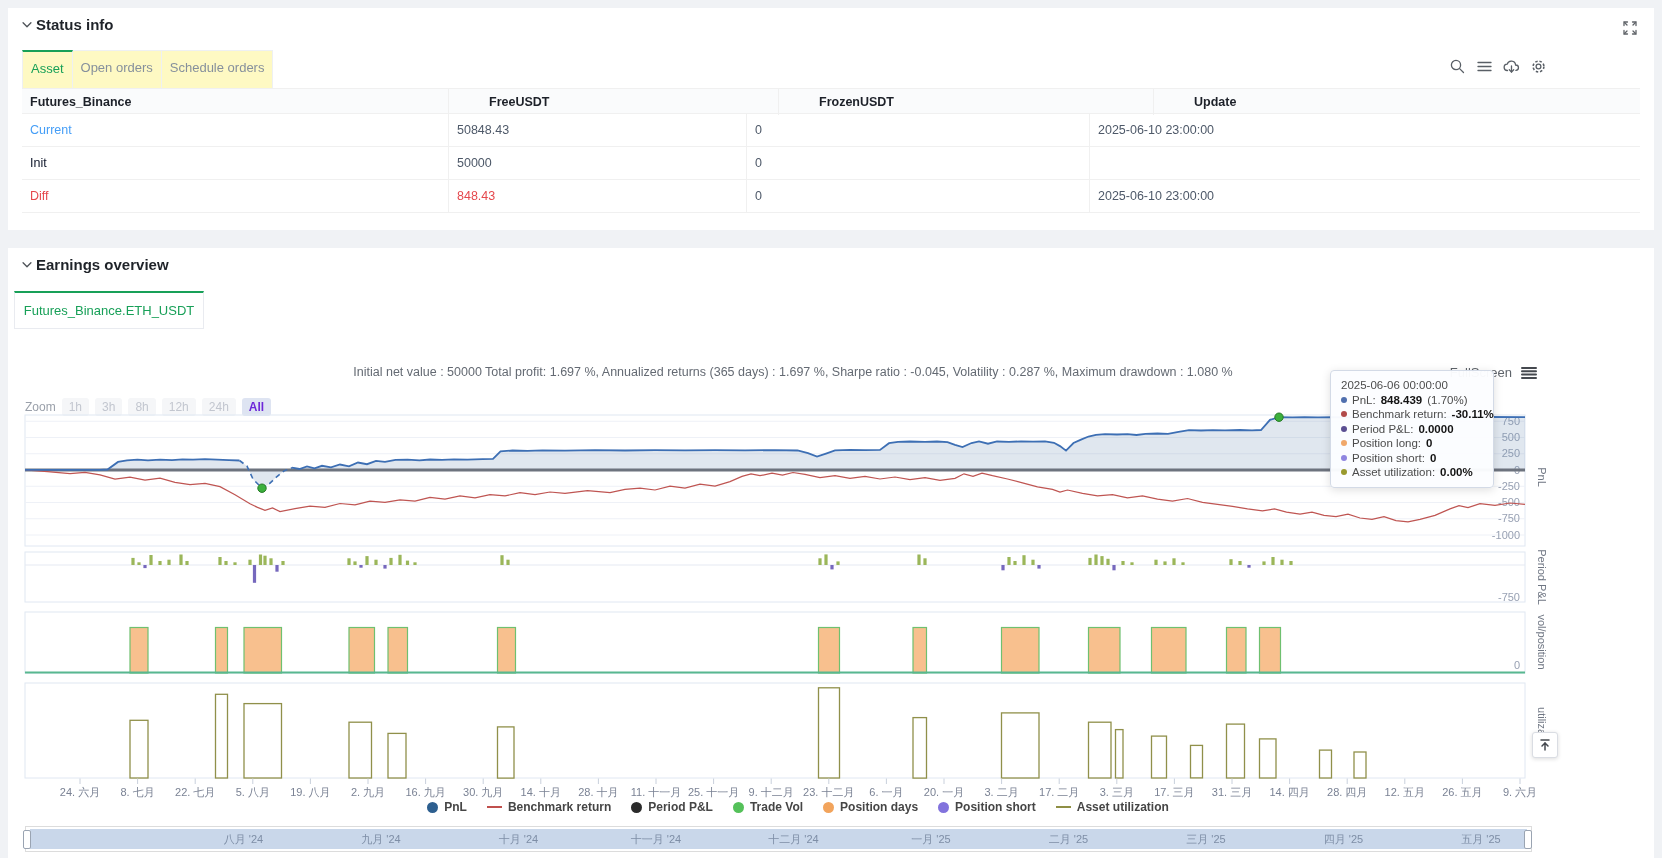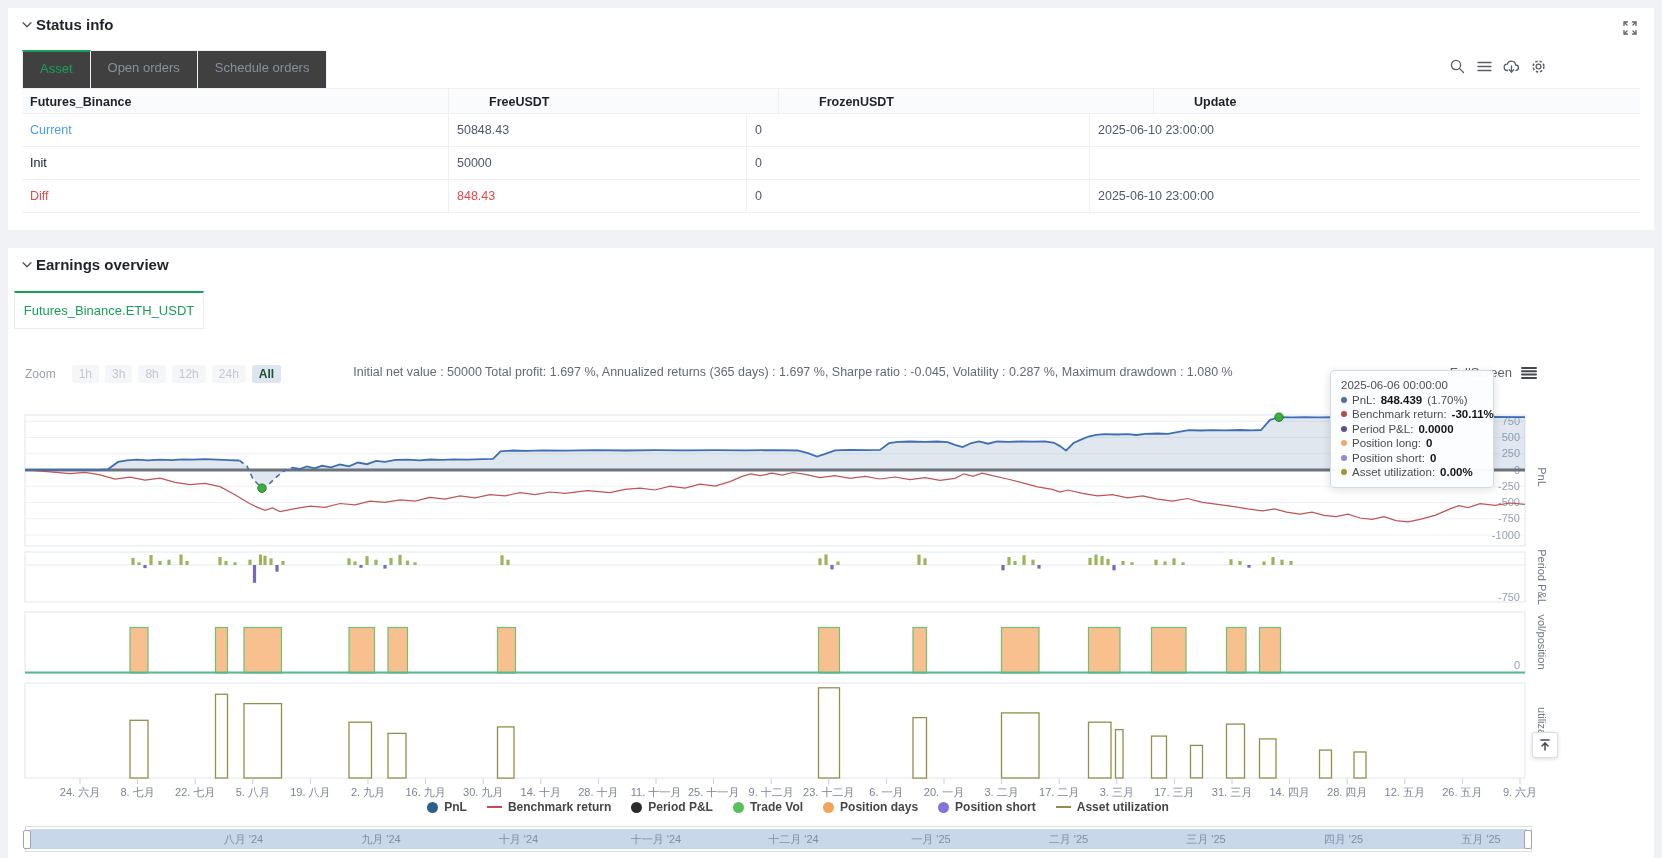--- a/index.html
+++ b/index.html
@@ -7,21 +7,21 @@
   .card { position:absolute; left:8px; width:1646px; background:#fff; }
   #card-status { top:8px; height:222px; }
   #card-earnings { top:248px; height:610px; }
   .card-head { position:absolute; left:12px; top:8px; display:flex; align-items:center; gap:2px; }
   .card-head h2 { font-size:15px; font-weight:700; color:#1f2329; }
   .chev { width:14px; height:14px; cursor:pointer; }
   .expand-btn { position:absolute; right:16px; top:12px; width:16px; height:16px; cursor:pointer; }
 
   
   #status-tabs { position:absolute; left:14px; top:42px; display:flex; }
-  .tab { height:46px; line-height:33px; padding:0 17px; border:1px solid #eef0f2; border-left-width:0; font-size:13px; color:#86909c; background:#404040; cursor:pointer; }
+  .tab { height:46px; line-height:33px; padding:0 8px; border:1px solid #eef0f2; border-left-width:0; font-size:13px; color:#86909c; background:#fef9c3; cursor:pointer; }
   .tab:first-child { border-left-width:1px; }
   .tab.active { color:#18a058; border-top:2px solid #18a058; }
   #status-toolbar { position:absolute; left:1441px; top:50px; display:flex; gap:10px; align-items:center; }
   #status-toolbar svg { width:17px; height:17px; cursor:pointer; }
 
   
   #status-table { position:absolute; left:14px; right:14px; top:80px; font-size:12.5px; }
   .t-row { display:flex; border-bottom:1px solid #f0f0f0; align-items:stretch; }
   .t-row.t-head { background:#fafbfc; border-top:1px solid #f0f0f0; }
   .t-cell { display:flex; align-items:center; color:#4e5969; }
@@ -34,24 +34,24 @@
   .c2 { width:343px; padding-left:8px; border-right:1px solid #f0f0f0; }
   .c3 { flex:1; padding-left:8px; }
 
   
   .etab { position:absolute; left:6px; top:43px; width:190px; height:38px; background:#fff;
           border:1px solid #e9ebf0; border-top:2px solid #18a058; display:flex; align-items:center; justify-content:center;
           color:#18a058; font-size:13px; cursor:pointer; }
   .stats { position:absolute; left:0; top:117px; width:1570px; text-align:center; font-size:12.5px; color:#646a73; }
   .fullscreen { position:absolute; right:117px; top:117px; display:flex; align-items:center; gap:9px; color:#5f646b; font-size:13px; cursor:pointer; }
   .fullscreen svg { width:16px; height:14px; }
-  #zoom-row { position:absolute; left:17px; top:117px; display:flex; gap:14px; align-items:center; }
+  #zoom-row { position:absolute; left:17px; top:150px; display:flex; gap:4px; align-items:center; }
   #zoom-row .zlabel { font-size:12px; color:#9aa0aa; margin-right:2px; }
   .zbtn { min-width:26px; padding:2px 7px; background:#f5f6f8; color:#c2c6cf; border-radius:3px; font-size:12px; text-align:center; cursor:pointer; }
-  .zbtn.active { background:#dee4f2; color:#14532d; font-weight:700; }
+  .zbtn.active { background:#dee4f2; color:#6d28d9; font-weight:700; }
 
   #chart-svg { position:absolute; left:0; top:152px; }
 
   #legend { position:absolute; left:0; top:552px; width:1580px; display:flex; justify-content:center; gap:20px; align-items:center; }
   .l-item { display:flex; align-items:center; gap:6px; font-size:12px; font-weight:700; color:#464646; cursor:pointer; }
   .l-dot { width:11px; height:11px; border-radius:50%; }
   .l-line { width:15px; height:0; border-top:2.5px solid #000; }
 
   #datazoom { position:absolute; left:17px; top:578px; width:1507px; height:26px; background:#fff; border:1px solid #dcdcdc; }
   #dz-fill { position:absolute; left:4px; right:4px; top:2px; bottom:2px; background:#c9d7ea; }

